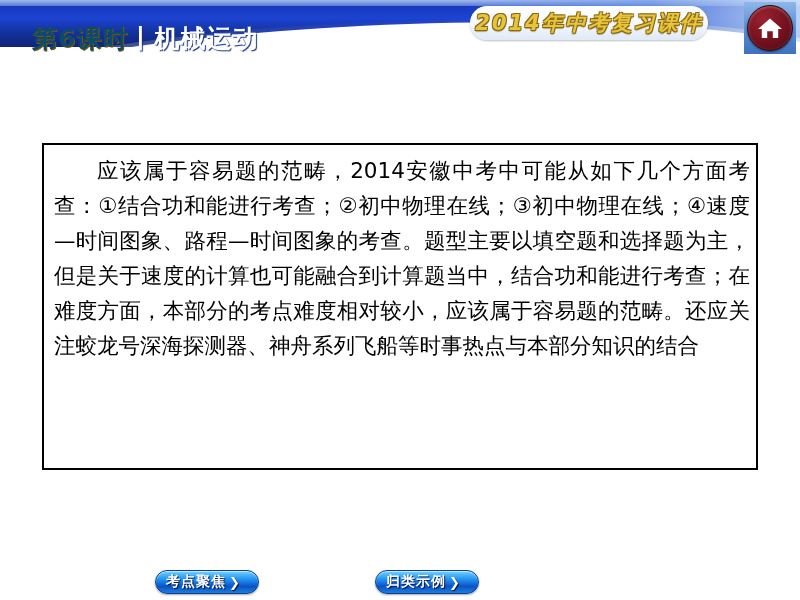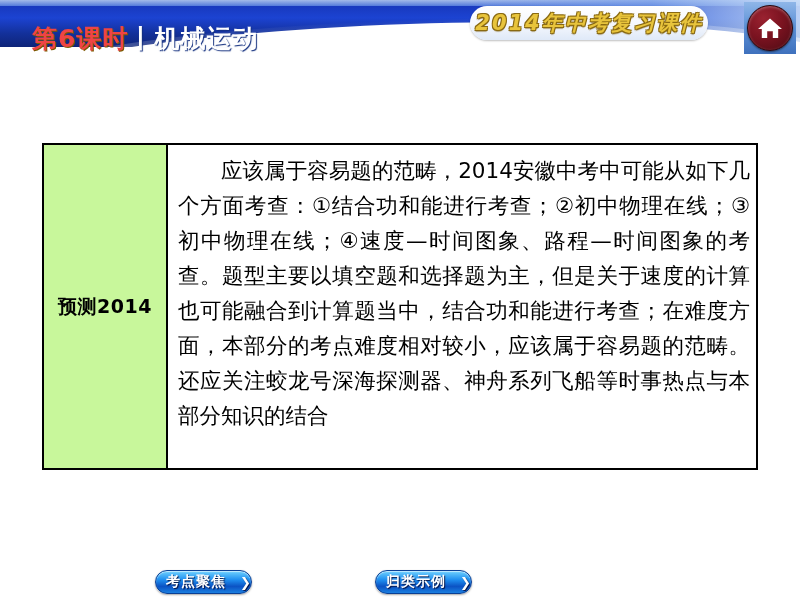--- a/index.html
+++ b/index.html
@@ -91,21 +91,21 @@
 
   #slide-title {
     position: absolute;
     left: 32px;
     top: 22px;
     font-size: 25px;
     font-weight: bold;
     white-space: nowrap;
     letter-spacing: 1px;
   }
-  #slide-title .t-yellow { color: #ef4444; text-shadow: 1px 1px 0 #7a5a00; }
+  #slide-title .t-yellow { color: #0c4a6e; text-shadow: 1px 1px 0 #7a5a00; }
   #slide-title .t-white  { color: #ffffff; text-shadow: 1px 1px 1px #14307f; }
 
   
   #course-banner {
     position: absolute;
     left: 470px;
     top: 6px;
     width: 238px;
     height: 34px;
     background: linear-gradient(to bottom, #ffffff 0%, #f4f7fd 55%, #dfe9f8 100%);
@@ -197,28 +197,28 @@
     font-family: "DejaVu Sans", "Liberation Sans", sans-serif;
     letter-spacing: 0px;
   }
   #body-text b { font-weight: normal; }
 
   
   .nav-button {
     position: absolute;
     top: 570px;
     height: 24px;
-    padding: 0 0 0 10px;
+    padding: 0 18px 0 10px;
     border-radius: 12px;
     background: linear-gradient(to bottom, #6fd2ff 0%, #1f8ff0 40%, #0b53c4 70%, #1b7fe0 100%);
     border: 1px solid #0a3f94;
     box-shadow: 0 1px 2px rgba(0,0,0,.35), inset 0 1px 1px rgba(255,255,255,.6);
     display: flex;
     align-items: center;
-    gap: 14px;
+    gap: 3px;
     cursor: pointer;
     box-sizing: border-box;
   }
   .nav-button .nav-label {
     font-size: 14px;
     font-weight: bold;
     color: #ffffff;
     text-shadow: 1px 1px 1px rgba(0,0,40,.85);
     letter-spacing: 1px;
     white-space: nowrap;
@@ -254,23 +254,20 @@
   <div id="home-button">
     <span class="home-circle">
       <svg width="26" height="24" viewBox="0 0 26 24" aria-hidden="true">
         <path d="M13 2.5 L25 13 L21.2 13 L21.2 22 L15.8 22 L15.8 15.2 L10.2 15.2 L10.2 22 L4.8 22 L4.8 13 L1 13 Z" fill="#ffffff"></path>
       </svg>
     </span>
   </div>
 </div>
 
 <div id="prediction-table">
-  <div id="label-cell">
-    <span class="label-text">预测2014</span>
-  </div>
   <div id="body-cell">
     <div id="body-text"><span>应该属于容易题的范畴，</span><b>2014</b><span>安徽中考中可能从如下几个方面考查：①</span><b>结合功和能进行考查</b><span>；②</span><b>初中物理在线</b><span>；③</span><b>初中物理在线</b><span>；④</span><b>速度</b><span>—时间图象、路程—时间图象的考查。题型主要以填空题和选择题为主，但是关于速度的计算也可能融合到计算题当中，结合功和能进行考查；在难度方面，本部分的考点难度相对较小，应该属于容易题的范畴。还应关注蛟龙号深海探测器、神舟系列飞船等时事热点与本部分知识的结合</span></div>
   </div>
 </div>
 
 <div class="nav-button" id="nav-button-1">
   <span class="nav-label">考点聚焦</span>
   <span class="nav-chevron">❯</span>
 </div>
 

